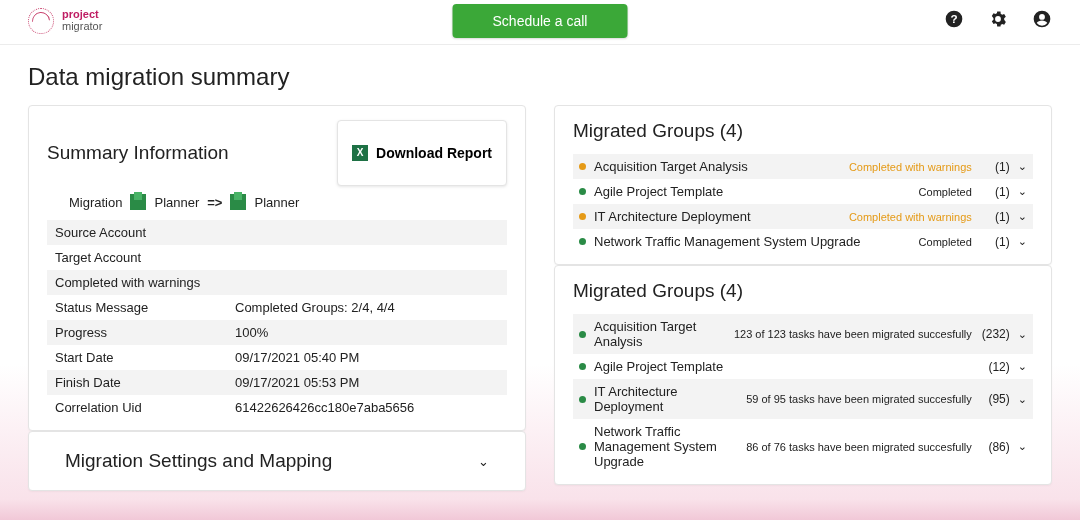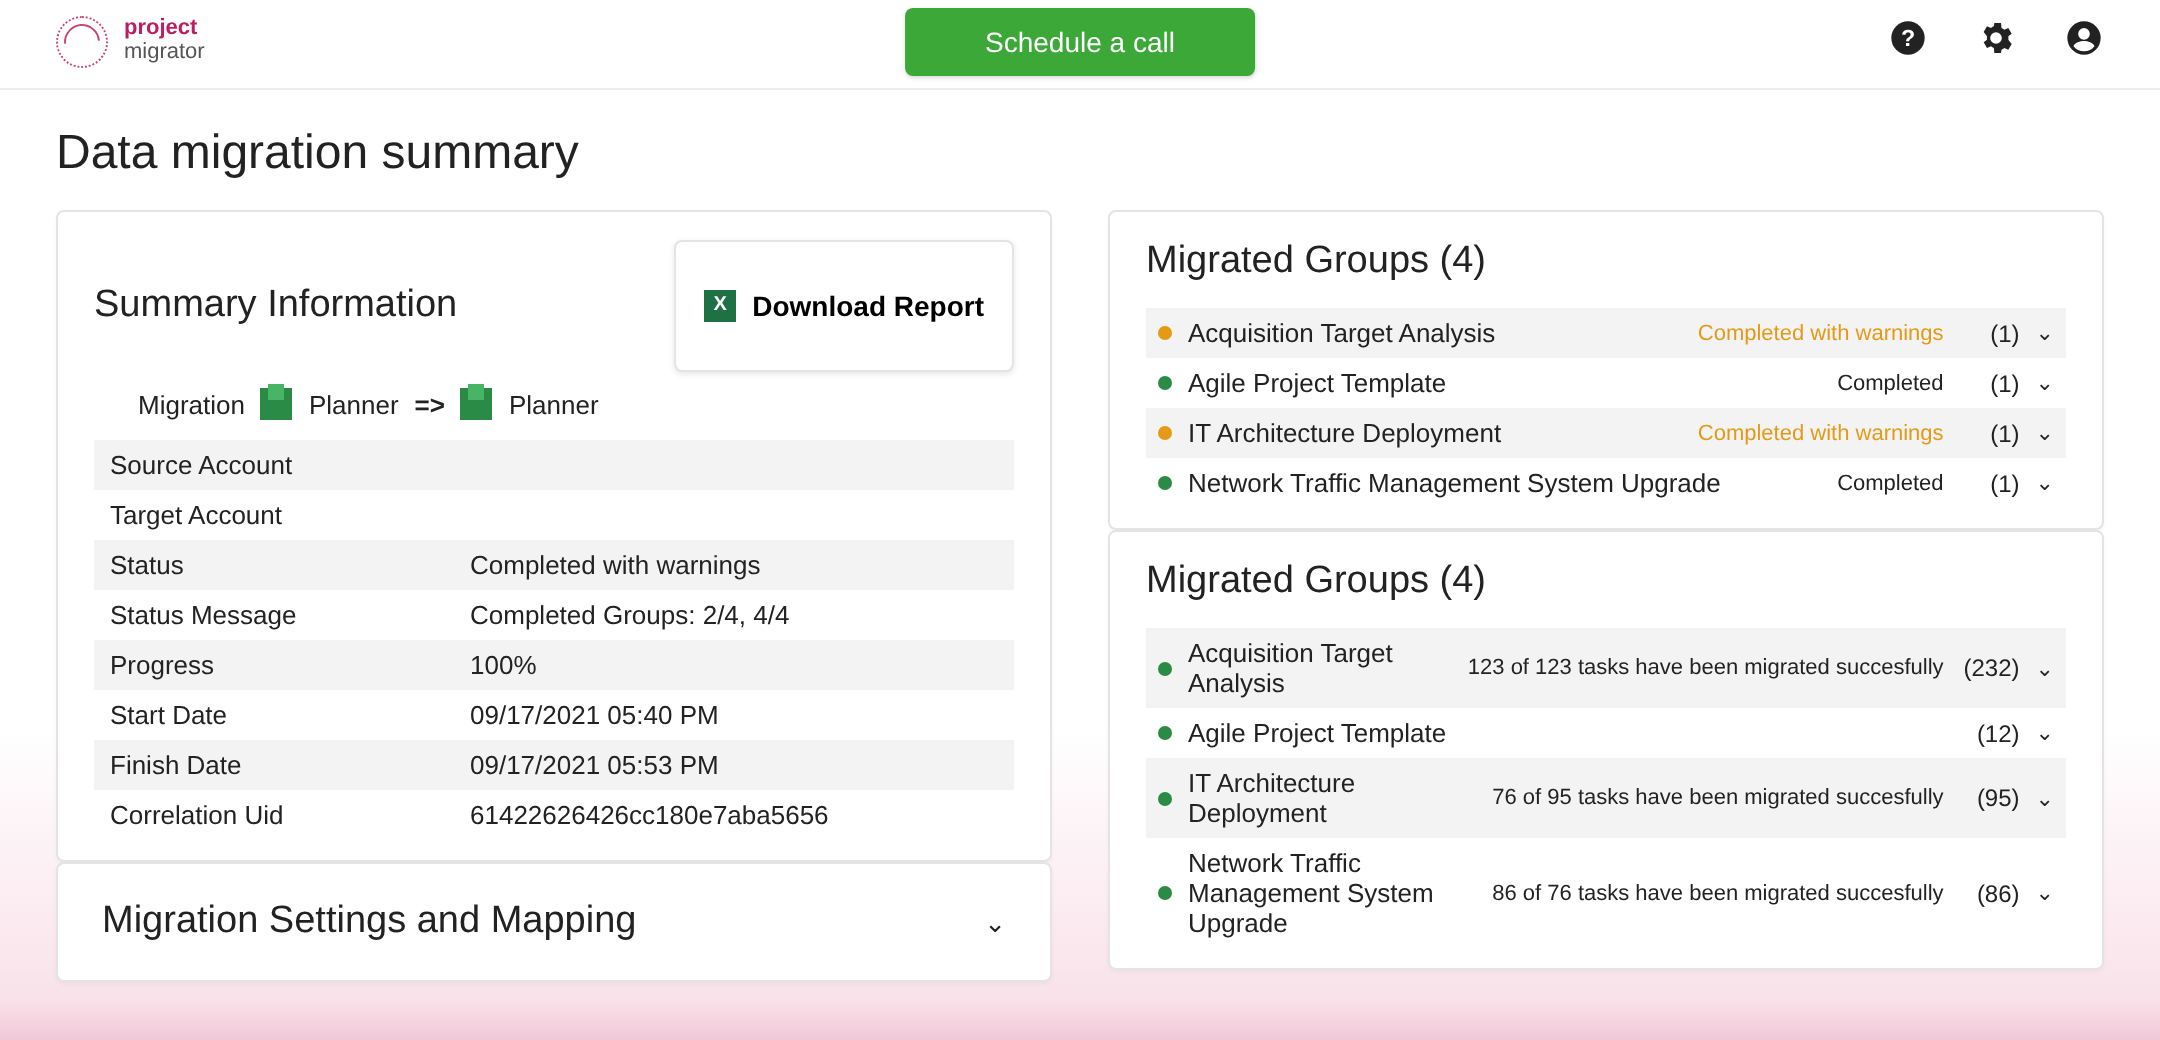--- a/index.html
+++ b/index.html
@@ -152,21 +152,20 @@
         <div class="kv" id="kv">
             <div class="row">
               <div class="k">Source Account</div>
               <div class="v"></div>
             </div>
             <div class="row">
               <div class="k">Target Account</div>
               <div class="v"></div>
             </div>
             <div class="row">
-              <div class="k">Status</div>
               <div class="v">Completed with warnings</div>
             </div>
             <div class="row">
               <div class="k">Status Message</div>
               <div class="v">Completed Groups: 2/4, 4/4</div>
             </div>
             <div class="row">
               <div class="k">Progress</div>
               <div class="v">100%</div>
             </div>
@@ -178,21 +177,21 @@
               <div class="k">Finish Date</div>
               <div class="v">09/17/2021 05:53 PM</div>
             </div>
             <div class="row">
               <div class="k">Correlation Uid</div>
               <div class="v">61422626426cc180e7aba5656</div>
             </div>
           </div>
       </div>
 
-      <div class="card" style="padding:12px 18px;">
+      <div class="card" style="padding:12px 32px;">
         <div class="expander">
           <span>Migration Settings and Mapping</span>
           <span class="chev">⌄</span>
         </div>
       </div>
     </div>
 
     <div class="col">
       <div class="card">
         <div class="card-title" style="margin-bottom:12px;">Migrated Groups (4)</div>
@@ -240,21 +239,21 @@
             </div>
             <div class="gr">
               <span class="dot ok"></span>
               <span class="gname">Agile Project Template</span>
               <span class="gcount">(12)</span>
               <span class="gchev">⌄</span>
             </div>
             <div class="gr">
               <span class="dot ok"></span>
               <span class="gname">IT Architecture Deployment</span>
-              <span class="gstat">76 of 95 tasks have been migrated succesfully</span>
+              <span class="gstat">59 of 95 tasks have been migrated succesfully</span>
               <span class="gcount">(95)</span>
               <span class="gchev">⌄</span>
             </div>
             <div class="gr">
               <span class="dot ok"></span>
               <span class="gname">Network Traffic Management System Upgrade</span>
               <span class="gstat">86 of 76 tasks have been migrated succesfully</span>
               <span class="gcount">(86)</span>
               <span class="gchev">⌄</span>
             </div>

